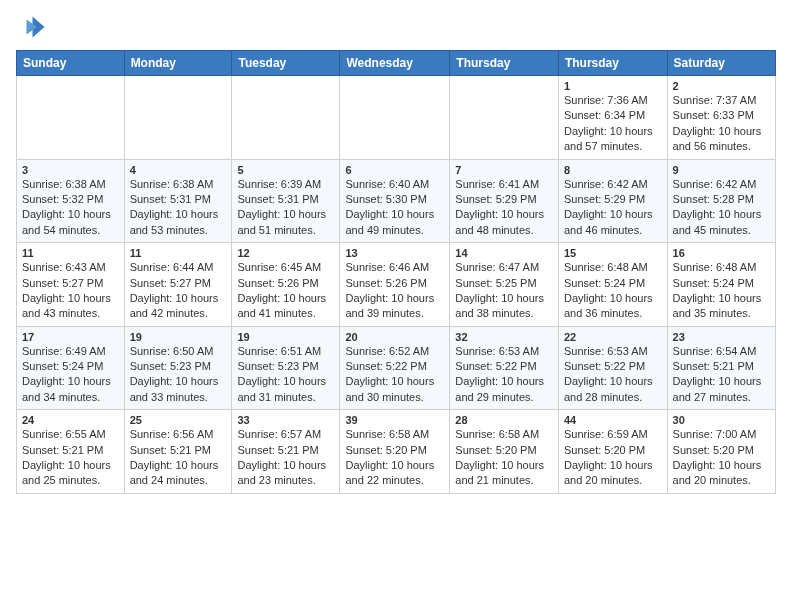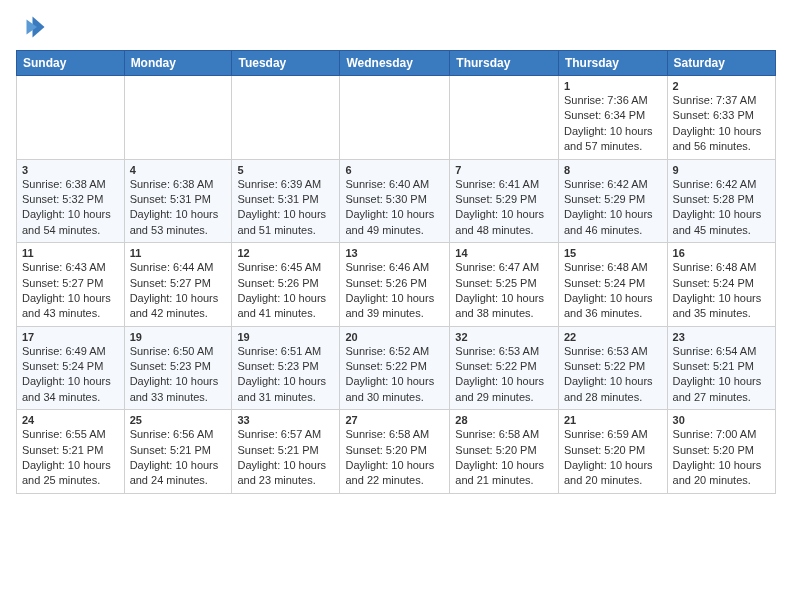--- a/index.html
+++ b/index.html
@@ -244,29 +244,29 @@
           </td>
           <td>
             <span class="day-num">25</span>
             <div class="day-info">Sunrise: 6:56 AM<br>Sunset: 5:21 PM<br>Daylight: 10 hours and 24 minutes.</div>
           </td>
           <td>
             <span class="day-num">33</span>
             <div class="day-info">Sunrise: 6:57 AM<br>Sunset: 5:21 PM<br>Daylight: 10 hours and 23 minutes.</div>
           </td>
           <td>
-            <span class="day-num">27</span>
+            <span class="day-num">39</span>
             <div class="day-info">Sunrise: 6:58 AM<br>Sunset: 5:20 PM<br>Daylight: 10 hours and 22 minutes.</div>
           </td>
           <td>
             <span class="day-num">28</span>
             <div class="day-info">Sunrise: 6:58 AM<br>Sunset: 5:20 PM<br>Daylight: 10 hours and 21 minutes.</div>
           </td>
           <td>
-            <span class="day-num">21</span>
+            <span class="day-num">44</span>
             <div class="day-info">Sunrise: 6:59 AM<br>Sunset: 5:20 PM<br>Daylight: 10 hours and 20 minutes.</div>
           </td>
           <td>
             <span class="day-num">30</span>
             <div class="day-info">Sunrise: 7:00 AM<br>Sunset: 5:20 PM<br>Daylight: 10 hours and 20 minutes.</div>
           </td>
         </tr>
       </tbody>
   </table>
 </div>

